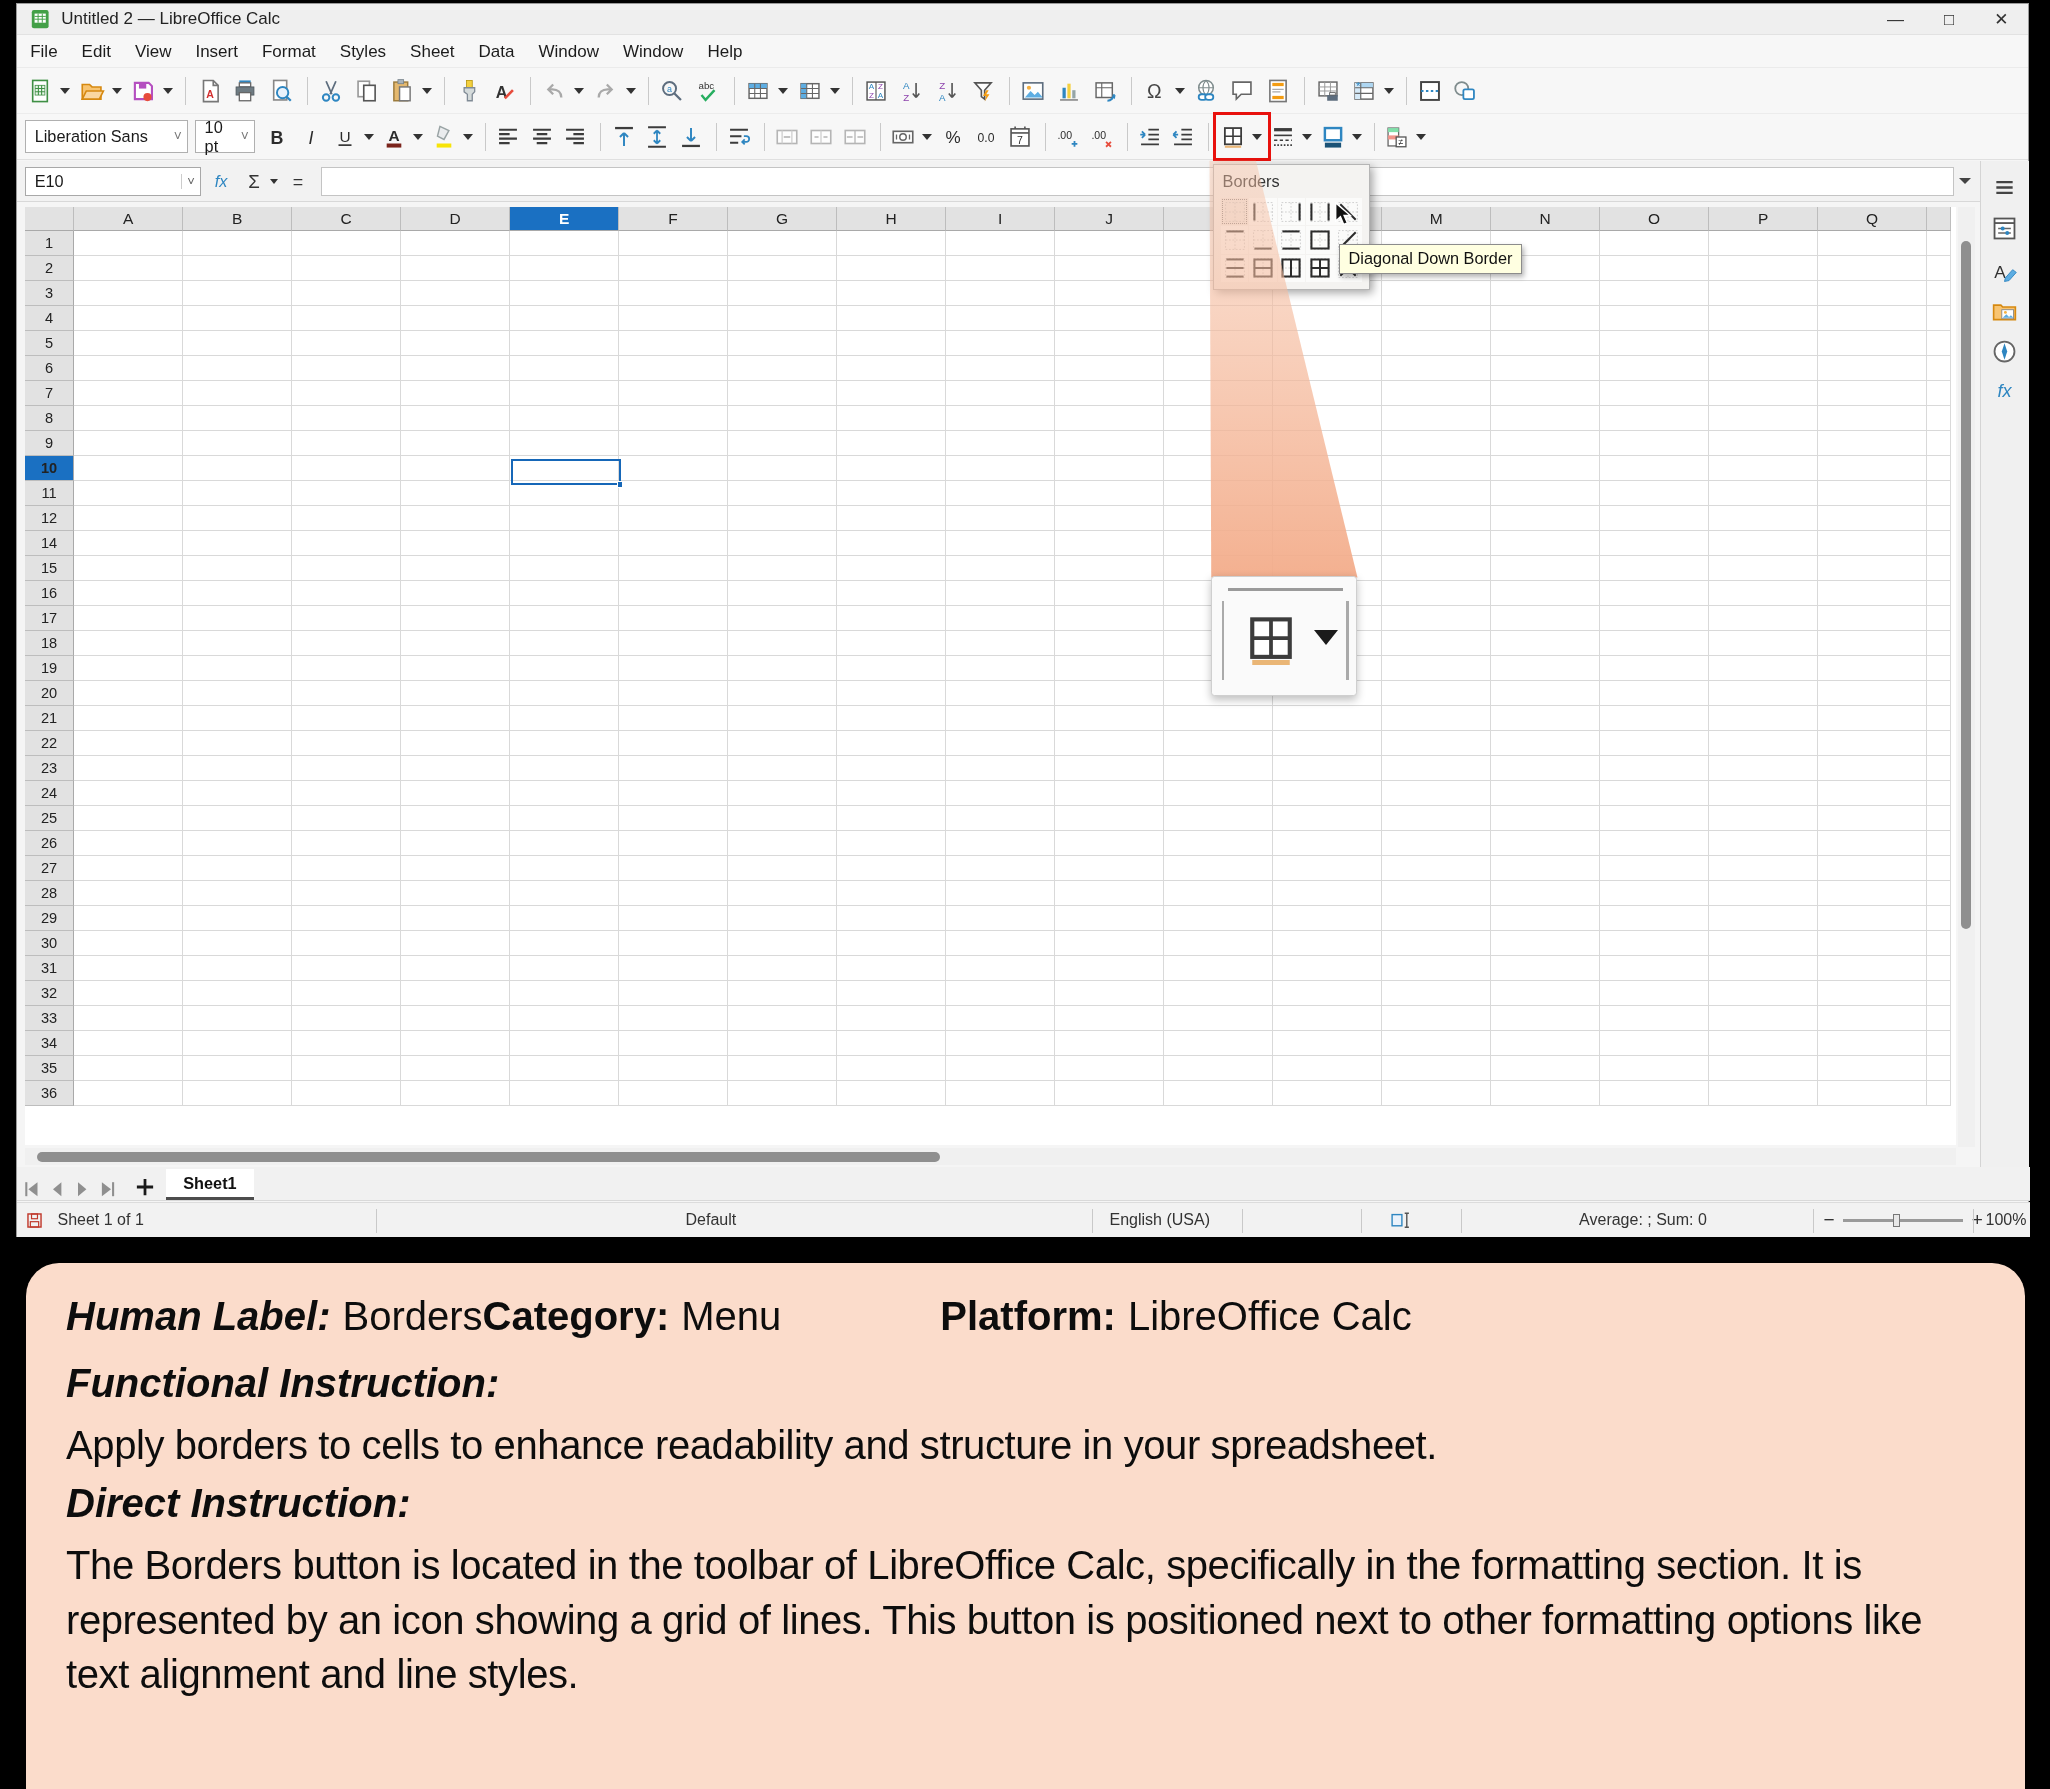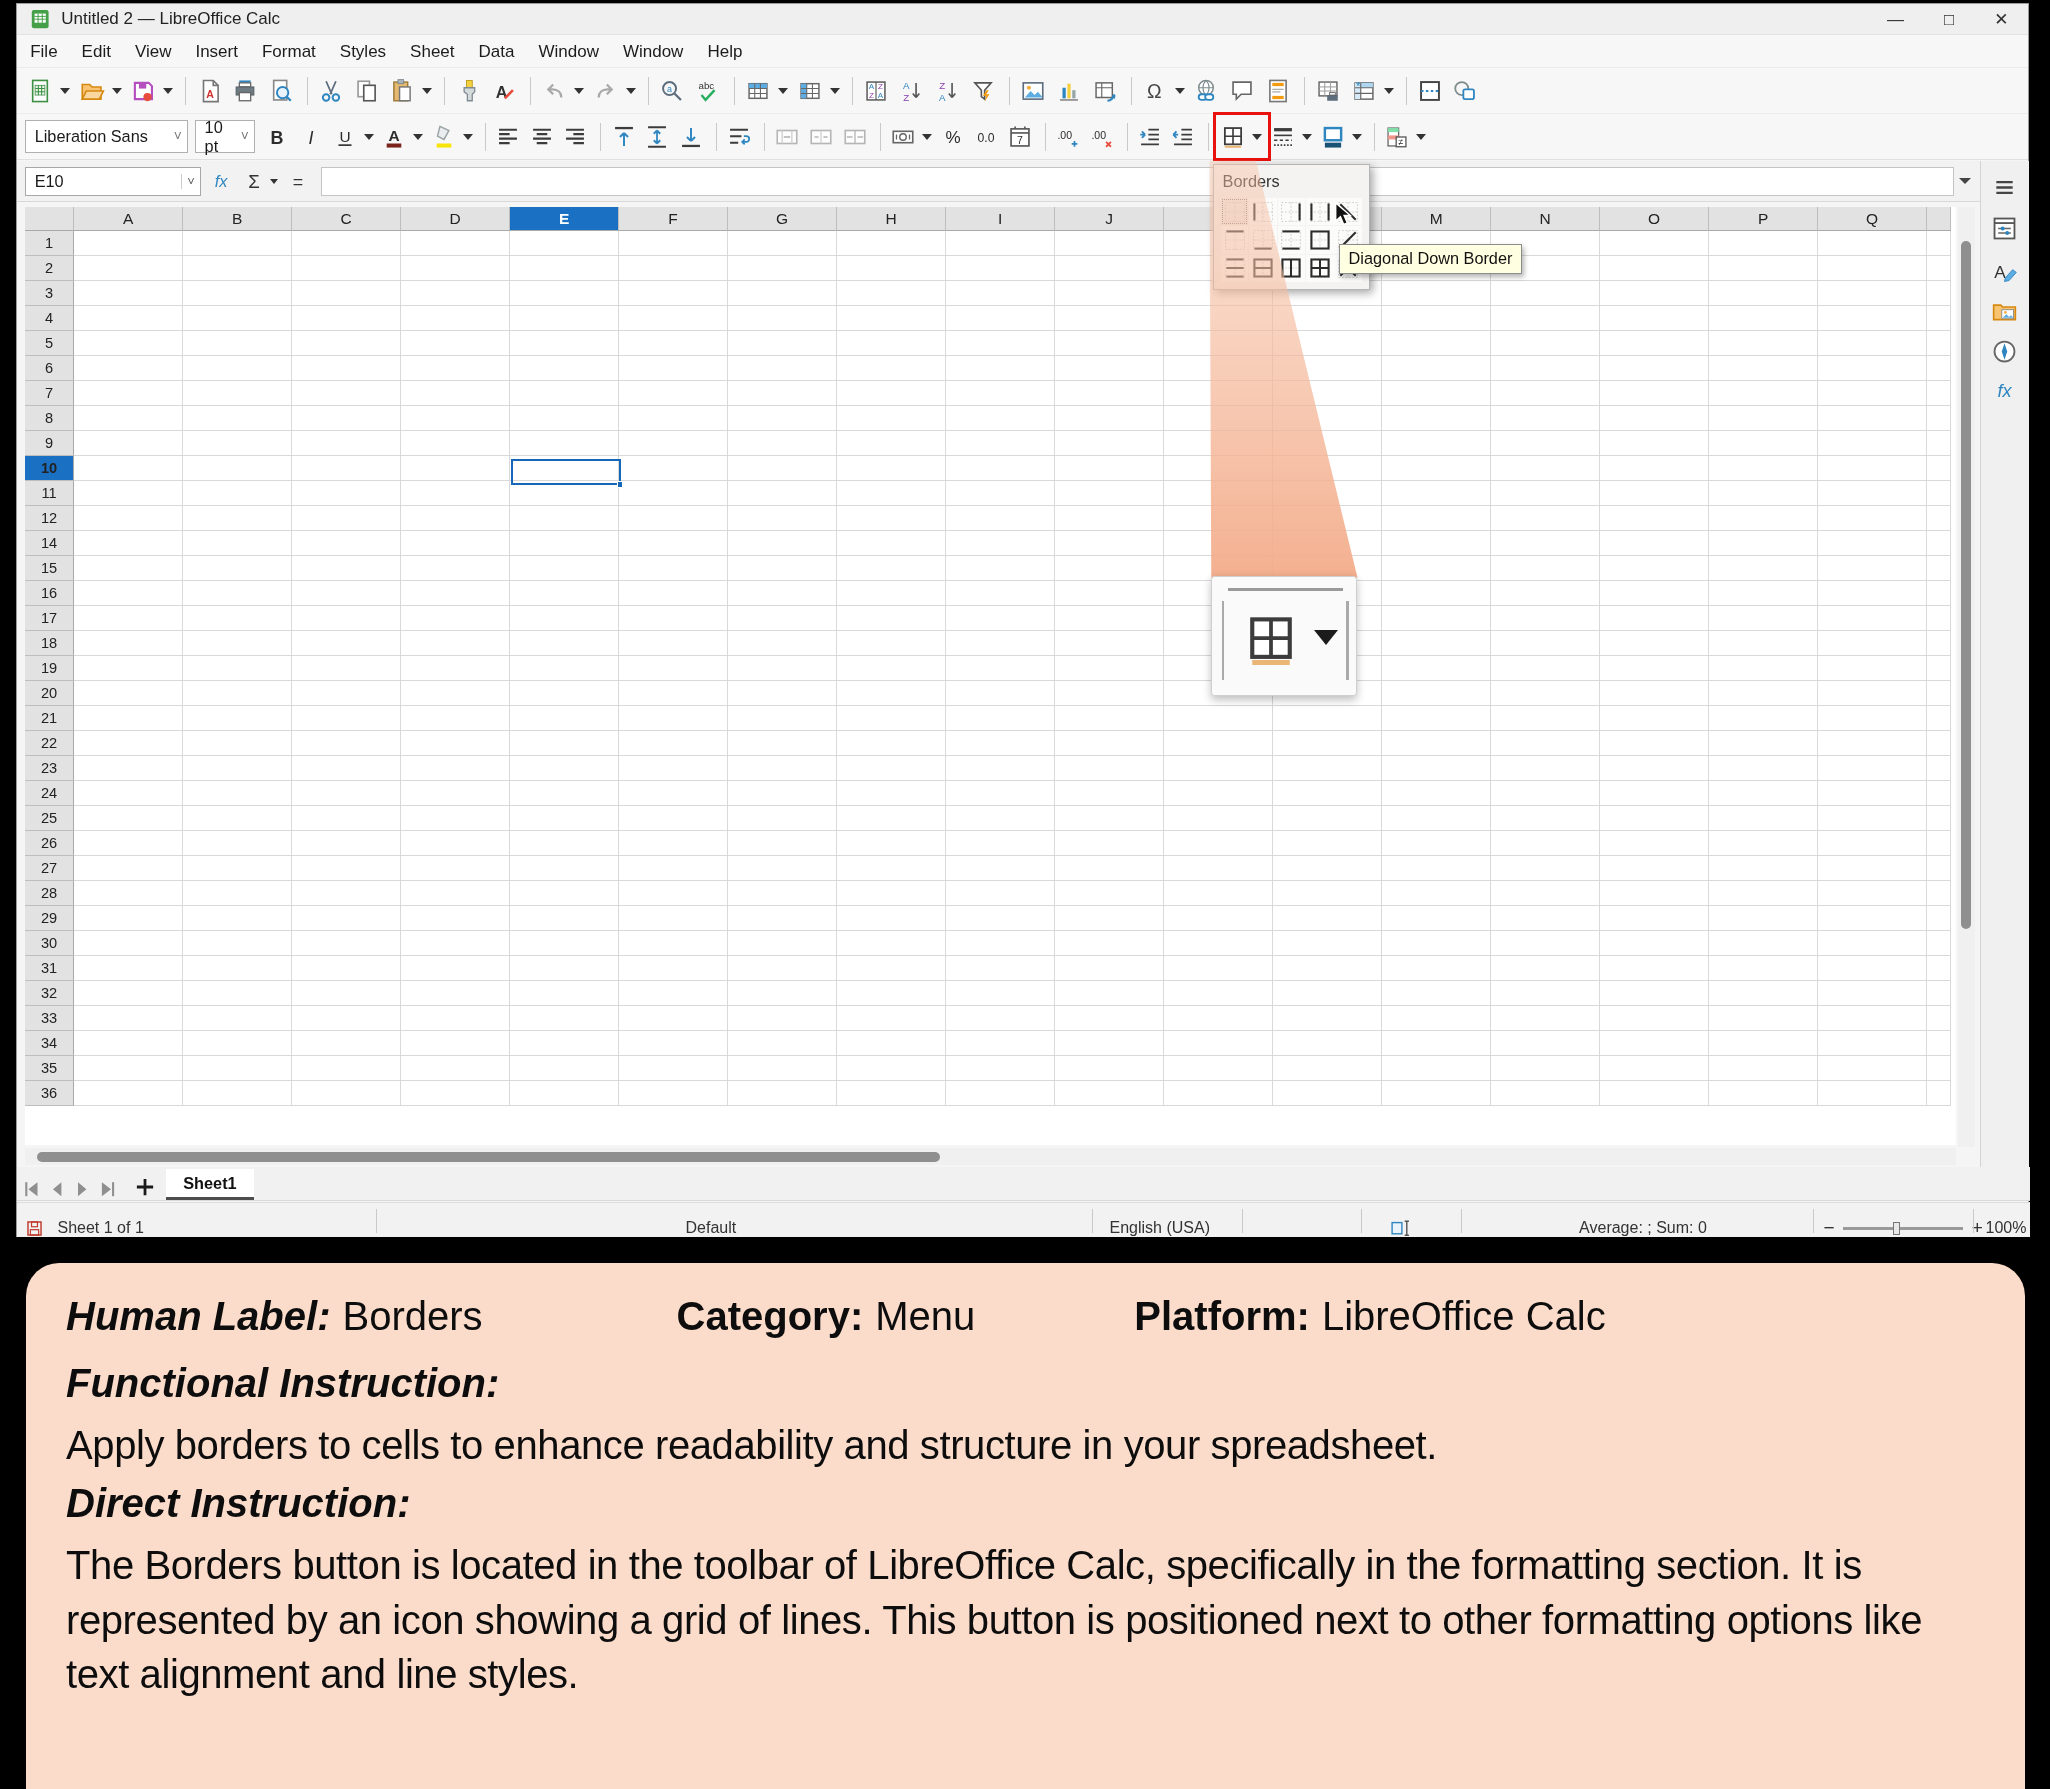--- a/index.html
+++ b/index.html
@@ -83,21 +83,21 @@
   .tabrow{position:absolute;left:0;top:1163px;width:2013px;height:34px;background:#f1f1f1;
           display:flex;align-items:flex-end;border-bottom:0.9px solid #d9d9d9;}
   .navbtn{width:22.4px;height:22.4px;margin-left:3.4px;}
   .navbtn svg{width:22.4px;height:22.4px;}
   .plusbtn{width:26px;height:26px;margin:0 8.6px 0 12px;}
   .plusbtn svg{width:26px;height:26px;}
   .sheettab{height:31px;margin-top:3.4px;background:#fff;padding:0 17px;font-size:16.3px;font-weight:bold;
             display:flex;align-items:center;border-bottom:3.4px solid #4d4d4d;color:#111;}
   .statusbar{position:absolute;left:0;top:1198px;width:2013px;height:35px;background:#f2f2f2;
              border-top:0.9px solid #dcdcdc;font-size:16px;color:#333;}
-  .sb-item{position:absolute;top:8px;height:34px;display:flex;align-items:center;}
+  .sb-item{position:absolute;top:0;height:34px;display:flex;align-items:center;}
   .sb-sep{position:absolute;top:5.2px;width:0.9px;height:24px;background:#c9c9c9;}
   .zoomtrack{position:relative;width:120px;height:2.6px;background:#9a9a9a;margin:0 8.6px;}
   .zoomthumb{position:absolute;left:50px;top:-5.2px;width:6.9px;height:13px;background:#e8e8e8;border:0.9px solid #777;}
 
   
   .funnelsvg{position:absolute;left:0;top:0;width:2050px;height:1790px;pointer-events:none;z-index:40;}
   .popup{position:absolute;z-index:30;background:#f4f3f1;border:0.9px solid #b5b5b5;
          box-shadow:2.6px 3.4px 8.6px rgba(0,0,0,0.35);padding:5.2px 6.9px 6.9px 6.9px;}
   .popuptitle{font-size:16.3px;color:#333;margin:1.7px 0 6.9px 1.7px;}
   .presetgrid{display:grid;grid-template-columns:repeat(5,27.5px);grid-auto-rows:27.5px;gap:0.9px;
@@ -116,21 +116,21 @@
   .callout .bigicon{position:absolute;left:29px;top:33px;width:60px;height:60px;}
   .callout .bigtri{position:absolute;left:102px;top:53px;width:0;height:0;
                    border-left:12px solid transparent;border-right:12px solid transparent;border-top:15.5px solid #1b1b1b;}
 
   
   .panel{position:absolute;left:26px;top:1263px;width:1999px;height:607px;background:#fbdccb;
          border-radius:33px;padding:31px 40px 0 40px;color:#0d0d0d;}
   .ann-row1{display:flex;align-items:baseline;font-size:40px;margin-bottom:22.4px;}
   .k-bi{font-weight:bold;font-style:italic;margin-right:12px;}
   .k-b{font-weight:bold;margin-right:12px;}
-  .m1{margin-left:194px;}
+  .m1{}
   .m2{margin-left:159px;}
   .ann-h{font-size:40px;font-weight:bold;font-style:italic;margin:8.6px 0 12px 0;}
   .ann-t{font-size:40px;line-height:1.36;letter-spacing:-0.4px;}
 </style>
 </head>
 <body>
 
 <div class="stage">
 
   <div class="app">

